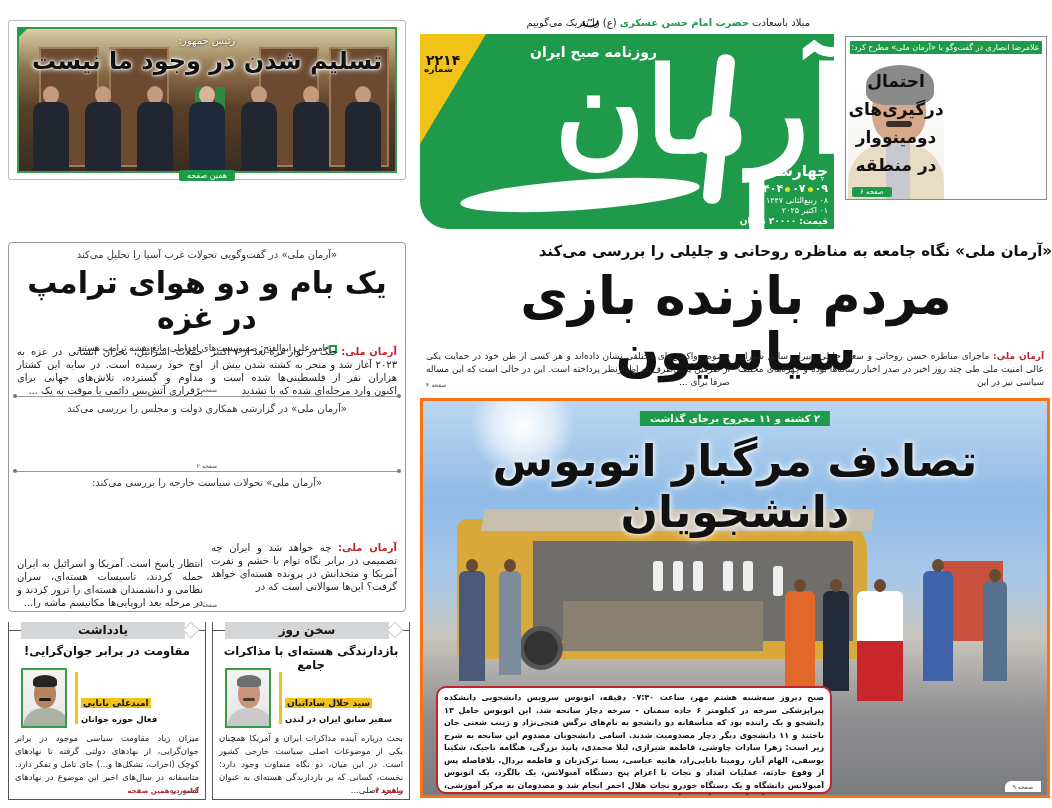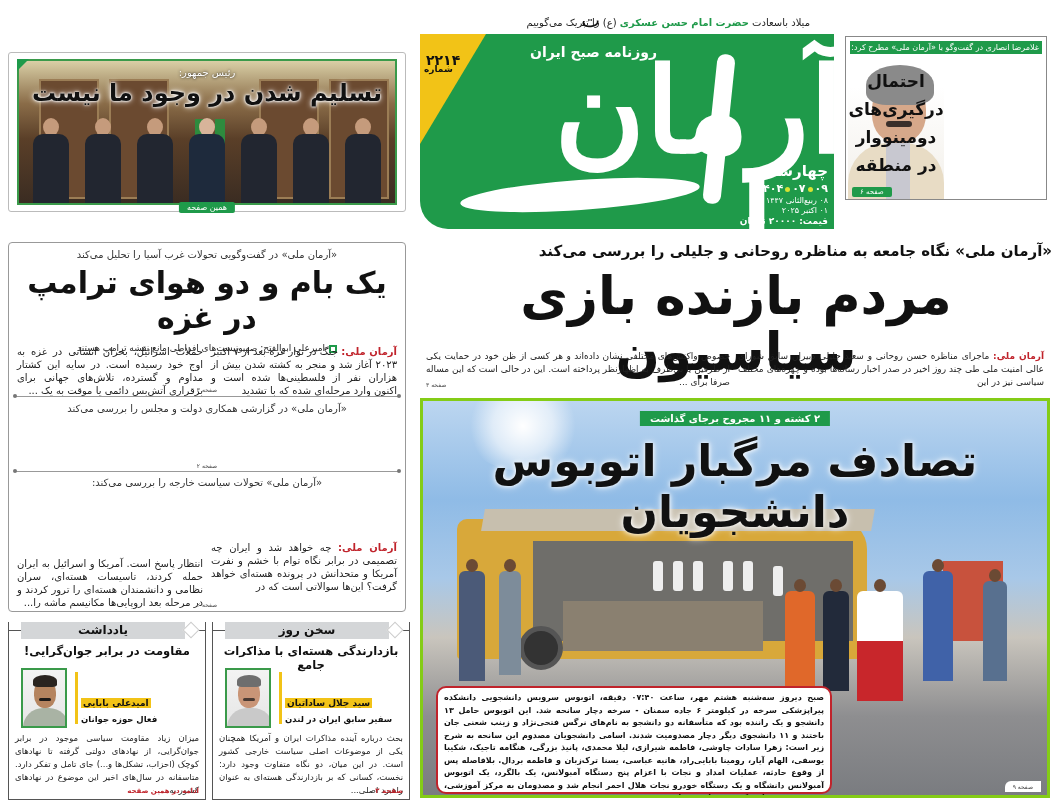--- a/index.html
+++ b/index.html
@@ -2,21 +2,21 @@
 <html><head>
 <meta charset="utf-8">
 <style>
   * { box-sizing: border-box; margin: 0; padding: 0; }
   html, body { width: 1052px; height: 808px; background: #ffffff; overflow: hidden; }
   body { font-family: "DejaVu Sans", sans-serif; color: #111; position: relative; direction: rtl; }
 
   .abs { position: absolute; }
 
   
-  .top-photo-box { left: 8px; top: 52px; width: 398px; height: 160px; border: 1px solid #bbb; border-radius: 3px; background: #fff; }
+  .top-photo-box { left: 8px; top: 20px; width: 398px; height: 160px; border: 1px solid #bbb; border-radius: 3px; background: #fff; }
   .top-photo-frame { position: absolute; left: 8px; top: 6px; right: 8px; bottom: 6px; border: 2px solid #3a9a4a; overflow: hidden;
     background: linear-gradient(180deg, #d9cfa6 0%, #8a6c48 30%, #5a3f28 55%, #3a2c22 100%); }
   .top-photo-frame .panel { position: absolute; top: 18px; height: 120px; width: 60px; border: 2px solid #9b7d55; background: #6b4a30; }
   .top-photo-frame .flag { position: absolute; top: 58px; width: 10px; height: 100px; }
   .people { position: absolute; bottom: 0; left: 0; right: 0; height: 95px; display: flex; justify-content: space-around; align-items: flex-end; padding: 0 6px; }
   .person { width: 36px; height: 85px; position: relative; }
   .person .head { position: absolute; top: 0; left: 10px; width: 16px; height: 18px; border-radius: 50%; background: #c59b7c; }
   .person .body { position: absolute; top: 16px; left: 0; width: 36px; height: 70px; border-radius: 10px 10px 0 0; background: #222630; }
   .top-photo-kicker { position: absolute; top: 6px; left: 0; right: 0; text-align: center; font-size: 10px; color: #fff; text-shadow: 0 0 3px #000; }
   .top-photo-headline { position: absolute; top: 18px; left: 0; right: 0; text-align: center; font-size: 24px; font-weight: bold; color: #111; text-shadow: 0 0 3px #fff, 0 0 6px #fff, 0 0 2px #fff; letter-spacing: -0.5px; }
@@ -90,21 +90,21 @@
   .op-photo .h { position: absolute; left: 10px; top: 5px; width: 24px; height: 12px; border-radius: 50% 50% 20% 20%; background: #2a2420; }
   .op-photo .s { position: absolute; left: 0; top: 38px; width: 46px; height: 24px; border-radius: 20px 20px 0 0; background: #a9b3a4; }
   .op-photo .m { position: absolute; left: 16px; top: 28px; width: 12px; height: 3px; background: #1d1a18; border-radius: 2px; }
   .op-bar { position: absolute; top: 50px; left: 66px; width: 3px; height: 52px; background: #f2c317; }
   .op-name { position: absolute; top: 76px; left: 72px; font-size: 9px; font-weight: bold; background: #f2c317; padding: 0 2px; color: #111; }
   .op-role { position: absolute; top: 92px; left: 72px; font-size: 8.5px; font-weight: bold; color: #111; }
   .op-body { position: absolute; top: 110px; left: 6px; right: 6px; font-size: 8.5px; line-height: 13px; color: #222; text-align: justify; }
   .op-cont { position: absolute; bottom: 4px; right: 6px; font-size: 7px; color: #c0232b; font-weight: bold; }
 
   
-  .bus-frame { left: 420px; top: 398px; width: 630px; height: 400px; background: #84cc16; padding: 14px; }
+  .bus-frame { left: 420px; top: 398px; width: 630px; height: 400px; background: #f97316; padding: 14px; }
   .bus-photo { position: absolute; left: 3px; top: 3px; right: 3px; bottom: 3px; overflow: hidden;
     background: linear-gradient(180deg, #bcd6f0 0%, #8fbbe6 25%, #a8c8e8 45%, #c9c5bd 60%, #8e8e90 80%, #7a7c80 100%); }
   .sun { position: absolute; left: 40px; top: -20px; width: 120px; height: 90px; border-radius: 50%; background: radial-gradient(circle, #ffffff 0%, rgba(255,255,255,0.6) 40%, rgba(255,255,255,0) 70%); }
   .bus-body { position: absolute; left: 34px; top: 118px; width: 410px; height: 140px; background: #d8a83a; border-radius: 10px 30px 4px 4px; }
   .bus-inside { position: absolute; left: 110px; top: 140px; width: 320px; height: 100px; background: #6f6e6a; }
   .bus-seat { position: absolute; width: 10px; height: 30px; background: #eeeeee; border-radius: 3px; }
   .bus-roof { position: absolute; left: 60px; top: 108px; width: 390px; height: 22px; background: #c7bfae; transform: skewX(-10deg); }
   .bus-debris { position: absolute; left: 140px; top: 200px; width: 200px; height: 50px; background: #8a8070; }
   .bus-wheel { position: absolute; top: 225px; width: 44px; height: 44px; border-radius: 50%; background: #333; border: 5px solid #555; }
   .truck { position: absolute; left: 520px; top: 160px; width: 60px; height: 80px; background: #c8523d; }

